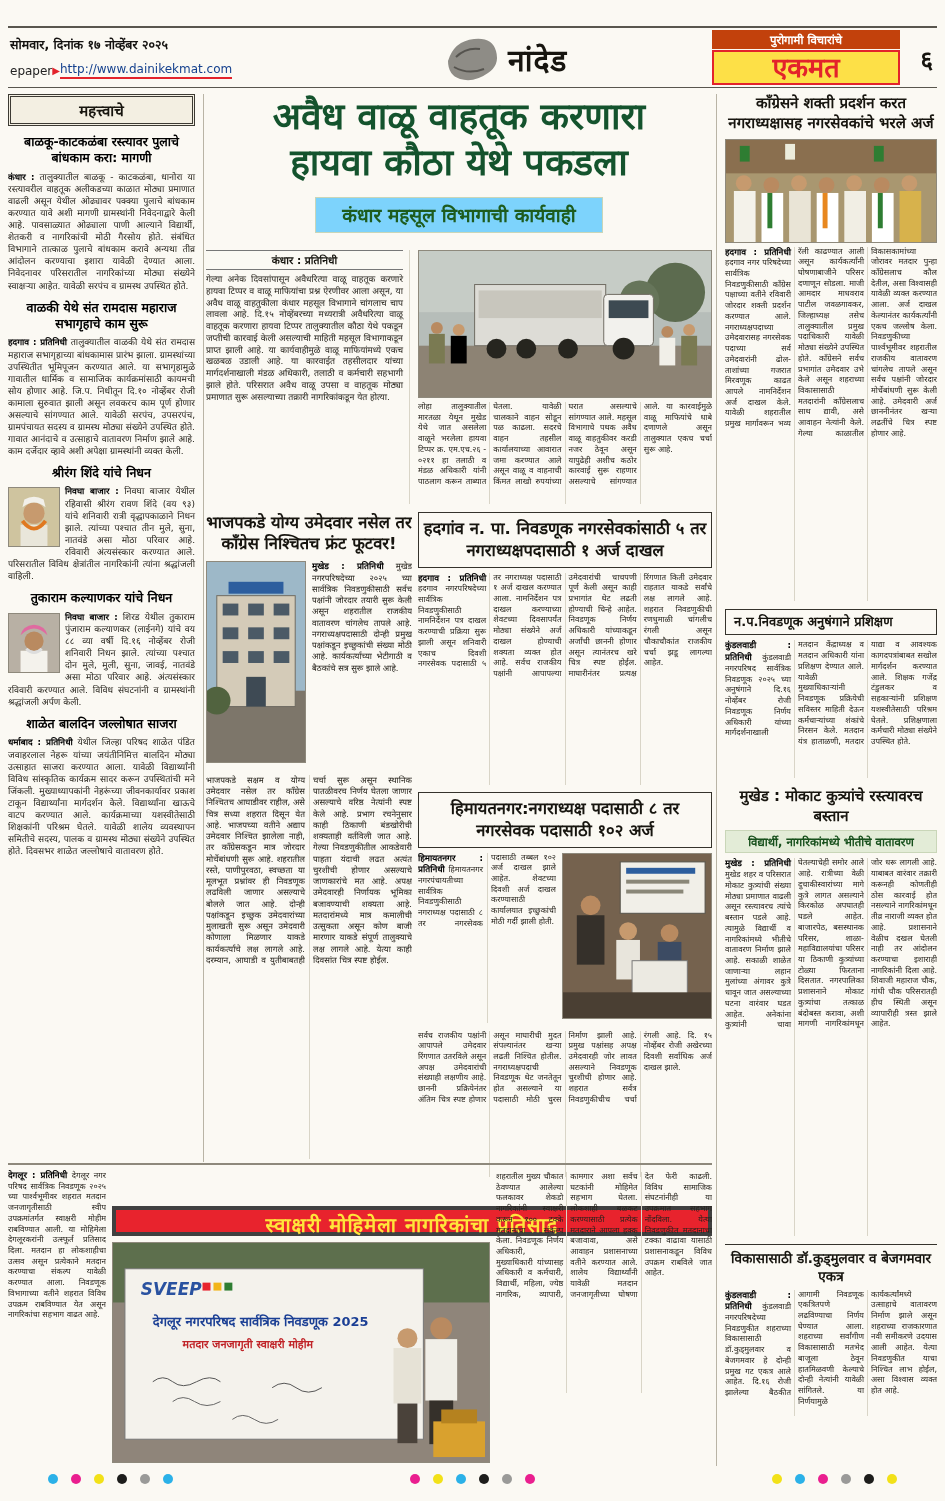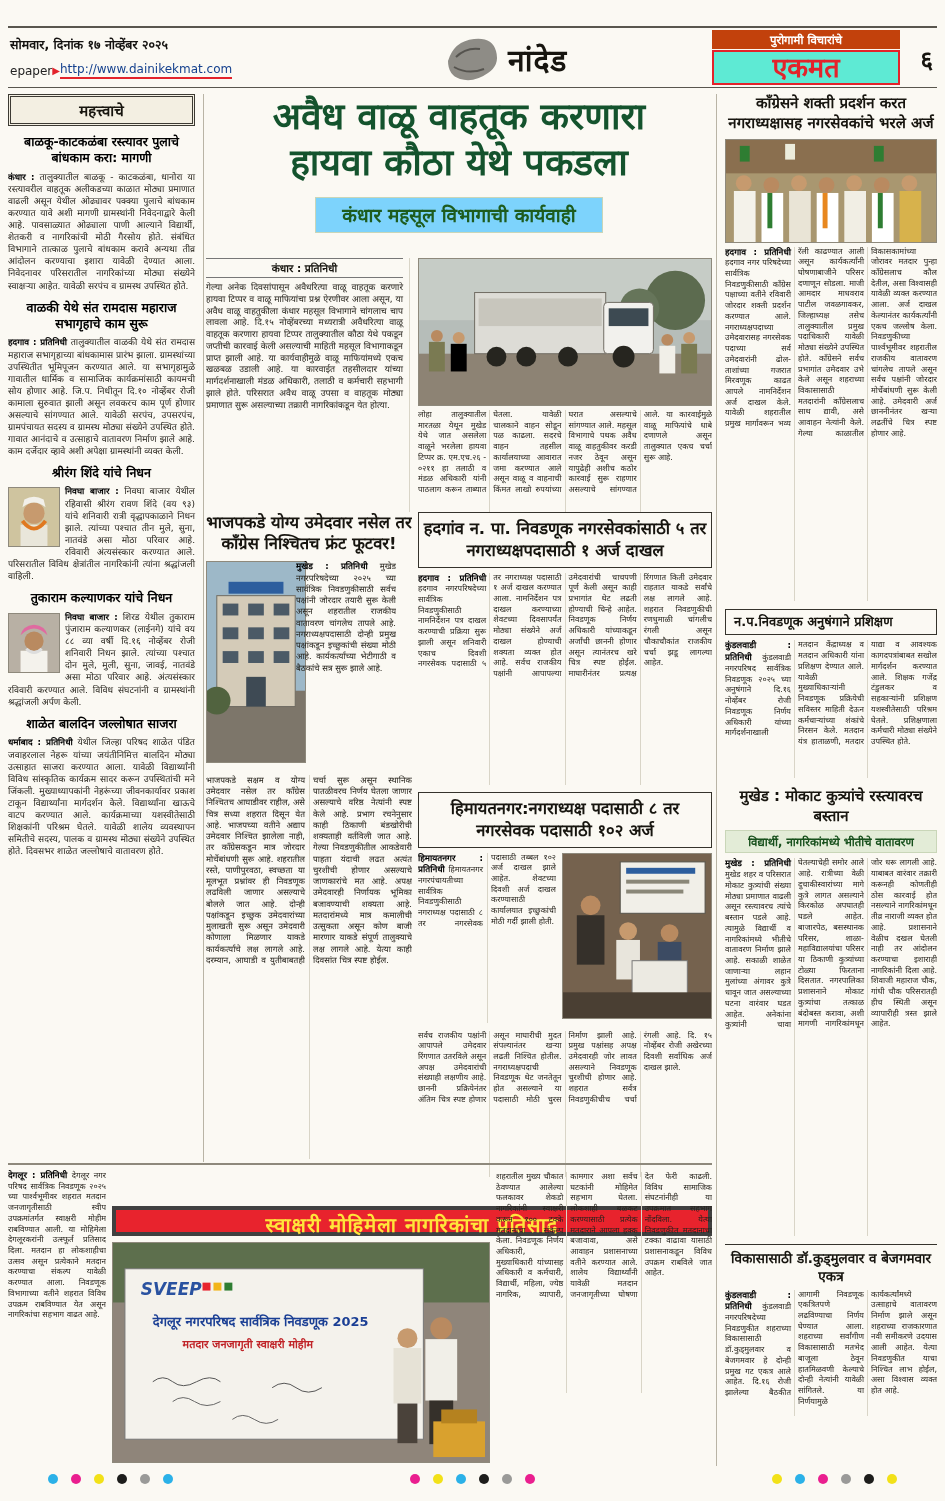--- a/index.html
+++ b/index.html
@@ -18,44 +18,44 @@
 .masthead{left:8px;top:26px;width:929px;height:62px;border-top:2px solid #59564e;border-bottom:1.5px solid #59564e}
 .m-date{position:absolute;left:2px;top:8px;font-size:12.5px;font-weight:bold;color:#141210}
 .m-epaper{position:absolute;left:2px;top:34px;font-size:12px;color:#222;display:flex;align-items:center;gap:0}
 .m-play{color:#e3232b;font-size:10px}
 .m-url{color:#15418e;text-decoration:none;border-bottom:2px solid #e3232b;padding-bottom:1px;cursor:pointer}
 .m-logo{position:absolute;left:428px;top:5px;width:64px;height:52px}
 .m-logo svg{width:100%;height:100%}
 .m-edition{position:absolute;left:500px;top:11px;font-size:30px;font-weight:bold;letter-spacing:1px}
 .m-brand{position:absolute;left:704px;top:2px;width:188px}
 .m-tagline{background:#c2410c;color:#fff;font-size:11.5px;font-weight:bold;text-align:center;padding:2px 0}
-.m-brandname{border:2.5px solid #e3232b;color:#e3232b;font-weight:bold;font-size:27px;text-align:center;line-height:1.15;margin-top:1px;background:#5eead4}
+.m-brandname{border:2.5px solid #e3232b;color:#e3232b;font-weight:bold;font-size:27px;text-align:center;line-height:1.15;margin-top:1px;background:#fde047}
 .m-pageno{position:absolute;right:4px;top:14px;font-size:24px;font-weight:bold}
 
 .rail{left:8px;top:94px;width:196px;height:1068px;padding-right:8px;border-right:1px solid #b9b4a5;overflow:hidden}
 .rail-head{border:3px double #3c3a33;font-weight:bold;font-size:15px;text-align:center;padding:3px 0;margin-bottom:7px;background:#f3efe2}
 .brief h3{font-size:12.5px;line-height:1.3;text-align:center;margin:8px 0 4px;color:#000}
 .brief .bt{font-size:9px}
 .portrait{float:left;width:52px;height:60px;margin:2px 5px 2px 0;border:1px solid #8e897c;overflow:hidden;background:#d9d2bd}
 .portrait svg{width:100%;height:100%;display:block}
 
 .lead-head{left:206px;top:94px;width:506px;text-align:center}
 .lead-head .hl{font-size:37px;font-weight:800;line-height:1.25;color:#14532d}
 .kicker{display:inline-block;margin-top:10px;background:#7dd3fc;color:#1d5c1e;font-weight:bold;font-size:19px;padding:4px 26px;border:1px solid #c9d6b8}
-.lead-body{left:206px;top:258px;width:506px;height:254px}
+.lead-body{left:206px;top:250px;width:506px;height:254px}
 .lead-col{position:absolute;left:0;top:0;width:204px;height:254px;padding-right:6px;border-right:1px solid #d9d5c7;overflow:hidden}
 .lead-dateline{font-weight:bold;text-align:center;font-size:10.5px;border-top:1px solid #777;border-bottom:1px solid #777;padding:2px 0;margin-bottom:4px}
 .lead-photo{position:absolute;left:212px;top:0;width:294px;height:148px}
 .lead-below{position:absolute;left:212px;top:152px;width:294px;height:102px;overflow:hidden}
 
 .bjp{left:206px;top:512px;width:206px;height:650px;overflow:hidden}
 .bjp h2{font-size:16.5px;font-weight:800;text-align:center;line-height:1.3}
 .bjp-top{position:relative;height:206px;margin-top:6px}
 .bjp-photo{position:absolute;left:0;top:0;width:100px;height:202px}
-.bjp-side{position:absolute;left:90px;top:0;width:100px;height:202px;overflow:hidden}
+.bjp-side{position:absolute;left:106px;top:0;width:100px;height:202px;overflow:hidden}
 .bjp-rest{margin-top:8px;height:384px;overflow:hidden}
 
 .hadgaon{left:418px;top:512px;width:294px}
 .box-head2{border:1.5px solid #35332c;font-size:16.5px;font-weight:800;text-align:center;padding:5px 4px;line-height:1.32;background:#fbf9f3}
 .hadgaon .body{margin-top:5px;height:212px;overflow:hidden}
 
 .him{left:418px;top:792px;width:294px}
 .him-top{position:relative;height:172px;margin-top:5px}
 .him-text{position:absolute;left:0;top:0;width:138px;height:170px;overflow:hidden}
 .him-photo{position:absolute;right:0;top:0;width:150px;height:166px}

